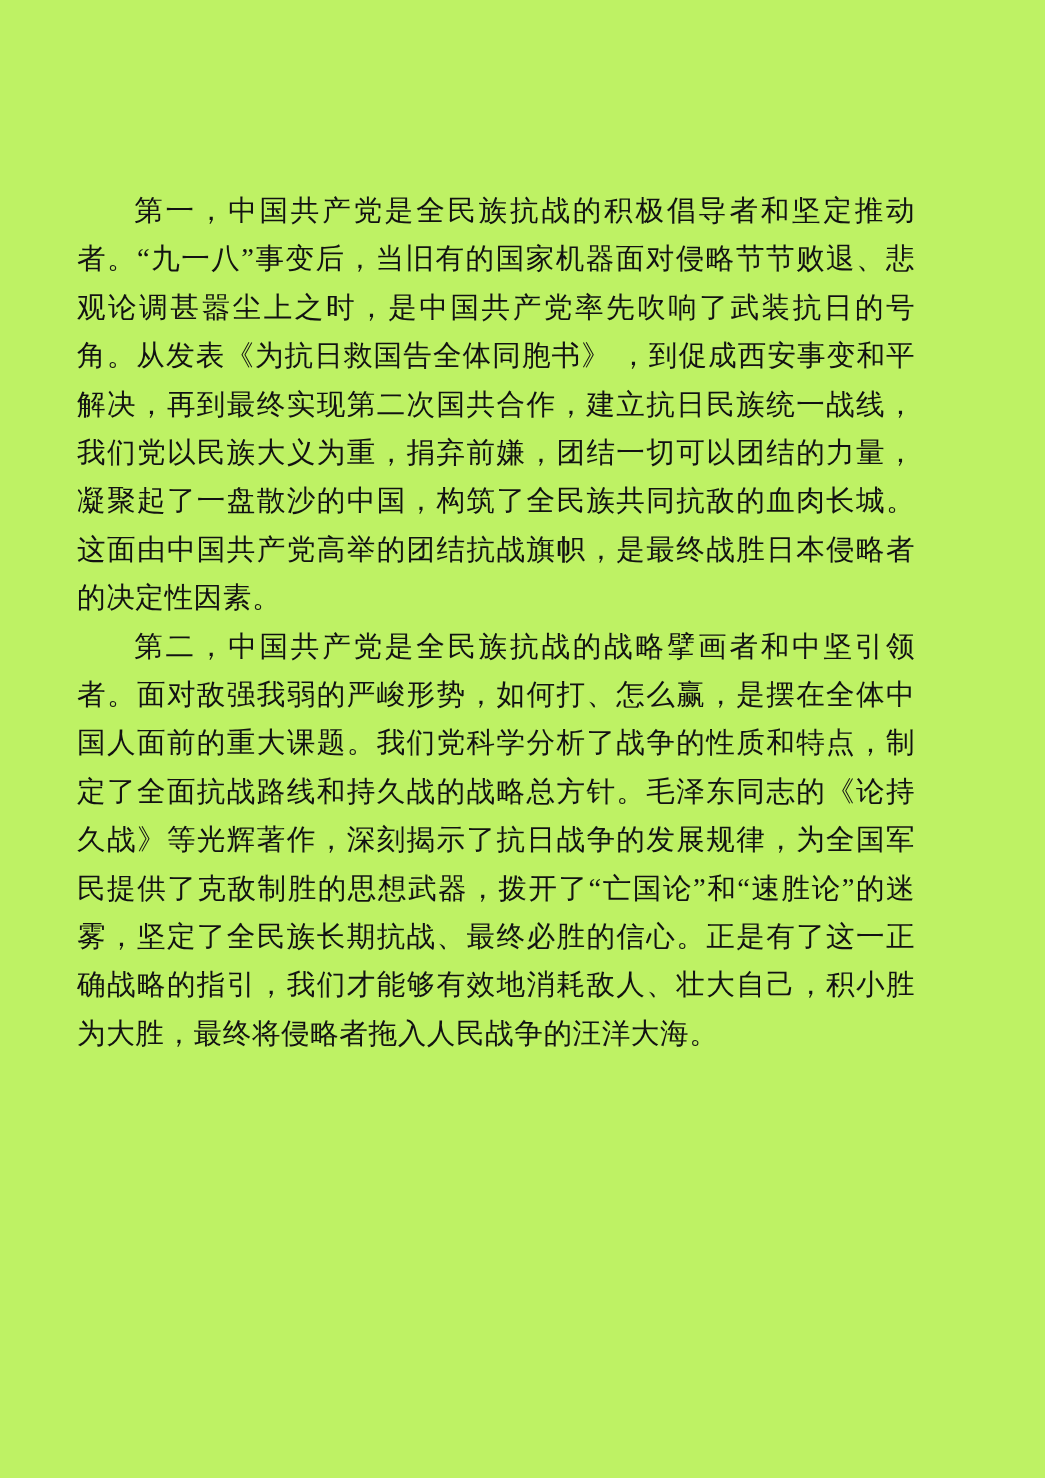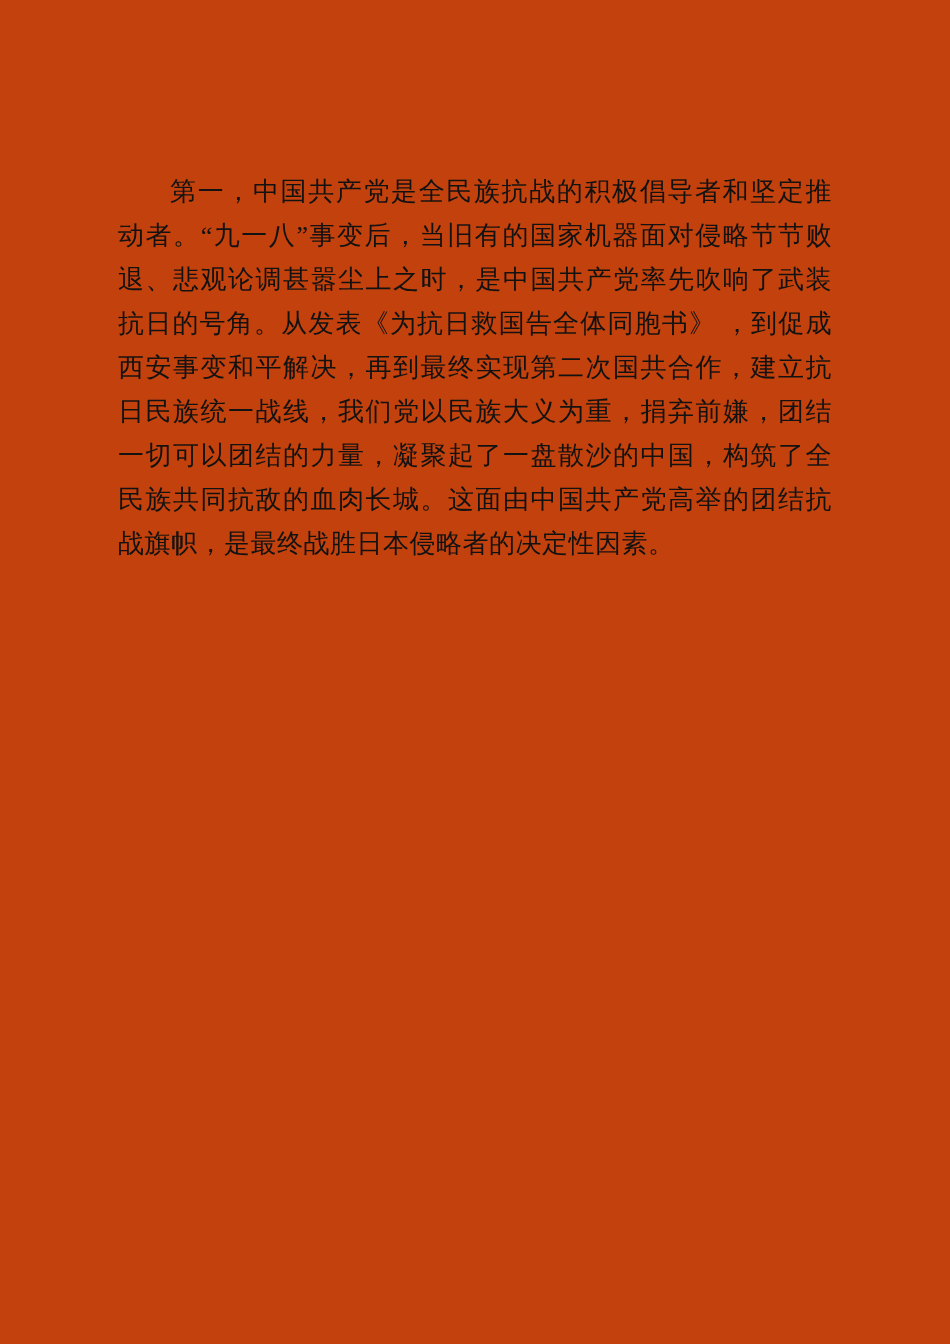--- a/index.html
+++ b/index.html
@@ -5,23 +5,23 @@
     html, body {
       margin: 0;
       padding: 0;
       background: #e9e9e9;
     }
     .page {
       position: relative;
       width: 950px;
       height: 1344px;
       margin: 0 auto;
-      background: #c2410c;
+      background: #bef264;
       box-sizing: border-box;
-      padding: 170px 118px 0 118px;
+      padding: 170px 118px 0 70px;
       overflow: hidden;
       font-family: "Liberation Serif", "DejaVu Serif", serif;
     }
     .doc-body {
       font-size: 26px;
       line-height: 44px;
       color: #121212;
       text-align: justify;
       text-justify: inter-ideograph;
       letter-spacing: 0.5px;
@@ -32,14 +32,15 @@
       padding: 0;
       text-indent: 2em;
     }
   </style>
 </head>
 <body>
 
 <div class="page">
   <div class="doc-body">
     <p class="para">第一，中国共产党是全民族抗战的积极倡导者和坚定推动者。“九一八”事变后，当旧有的国家机器面对侵略节节败退、悲观论调甚嚣尘上之时，是中国共产党率先吹响了武装抗日的号角。从发表《为抗日救国告全体同胞书》 ，到促成西安事变和平解决，再到最终实现第二次国共合作，建立抗日民族统一战线，我们党以民族大义为重，捐弃前嫌，团结一切可以团结的力量，凝聚起了一盘散沙的中国，构筑了全民族共同抗敌的血肉长城。这面由中国共产党高举的团结抗战旗帜，是最终战胜日本侵略者的决定性因素。</p>
+    <p class="para">第二，中国共产党是全民族抗战的战略擘画者和中坚引领者。面对敌强我弱的严峻形势，如何打、怎么赢，是摆在全体中国人面前的重大课题。我们党科学分析了战争的性质和特点，制定了全面抗战路线和持久战的战略总方针。毛泽东同志的《论持久战》等光辉著作，深刻揭示了抗日战争的发展规律，为全国军民提供了克敌制胜的思想武器，拨开了“亡国论”和“速胜论”的迷雾，坚定了全民族长期抗战、最终必胜的信心。正是有了这一正确战略的指引，我们才能够有效地消耗敌人、壮大自己，积小胜为大胜，最终将侵略者拖入人民战争的汪洋大海。</p>
   </div>
 </div>
 
 </body></html>

